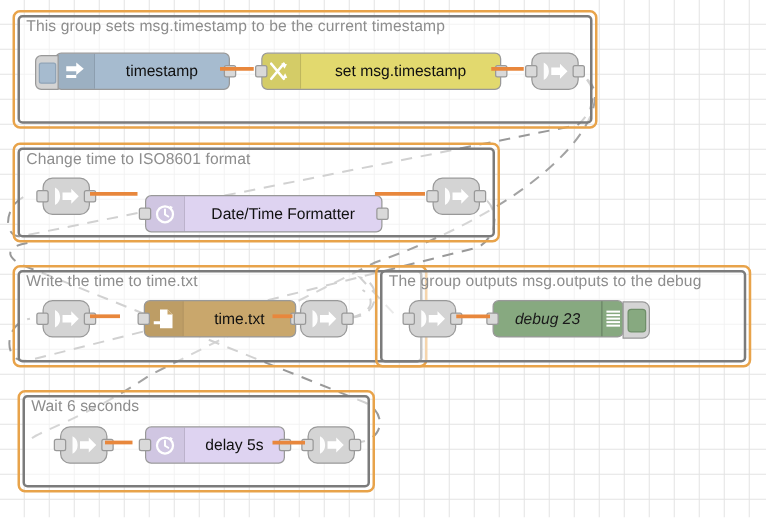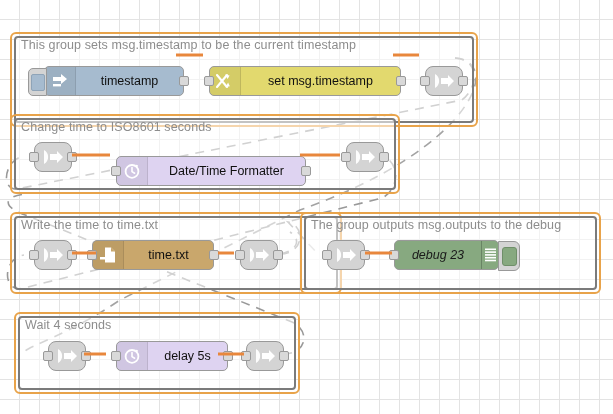--- a/index.html
+++ b/index.html
@@ -130,21 +130,21 @@
 
       <path d="M280,254 C304,254 306,226 288,222 L318,254" stroke-dasharray="9,7"></path>
       <path d="M280,254 C300,250 300,238 290,232" stroke-dasharray="9,7"></path>
 
       <path d="M283,354 C308,354 310,330 292,322 L28,216 C2,208 2,196 26,194" stroke-dasharray="9,7"></path>
 
       <path d="M455,58 C505,62 470,150 300,210 L120,300 C70,334 28,346 24,352" stroke-dasharray="9,7" opacity="0.9"></path>
     </g>
   </svg>
 
-  <div class="group" style="left:10px;top:8px;width:468px;height:95px;margin-top:24px;">
+  <div class="group" style="left:10px;top:8px;width:468px;height:95px;">
     <div class="group-inner"></div>
     <div class="group-label">This group sets msg.timestamp to be the current timestamp</div>
 
     <div class="node change" style="left:197px;top:32px;width:192px;">
       <div class="nicon">
         <svg class="gl" width="18" height="18" viewBox="0 0 18 18">
           <path d="M1 3 L11 15 M1 15 L11 3" stroke="#ffffff" stroke-width="2.1" fill="none" stroke-linecap="round"></path>
           <path d="M9 2.6 L13.6 3.4 L11.6 7" fill="#ffffff"></path>
           <path d="M9.4 15.2 L13.8 14.2 L12.1 10.6" fill="#ffffff"></path>
         </svg>
@@ -175,21 +175,21 @@
           <path d="M8 6h7v-3l6 6-6 6v-3H8z" fill="#ffffff"></path>
         </svg>
       </div>
       <div class="port in"></div>
       <div class="port out"></div>
     </div>
   </div>
 
   <div class="group" style="left:10px;top:114px;width:390px;height:80px;">
     <div class="group-inner"></div>
-    <div class="group-label">Change time to ISO8601 seconds</div>
+    <div class="group-label">Change time to ISO8601 format</div>
 
     <div class="node link" style="left:22px;top:26px;">
       <div class="nicon">
         <svg class="gl" width="22" height="18" viewBox="0 0 22 18">
           <path d="M2 2 a8 8 0 0 1 0 14 z" fill="#ffffff" opacity="0.95"></path>
           <path d="M8 6h7v-3l6 6-6 6v-3H8z" fill="#ffffff"></path>
         </svg>
       </div>
       <div class="port in"></div>
       <div class="port out"></div>
@@ -228,21 +228,21 @@
       <div class="nicon">
         <svg class="gl" width="22" height="18" viewBox="0 0 22 18">
           <path d="M2 2 a8 8 0 0 1 0 14 z" fill="#ffffff" opacity="0.95"></path>
           <path d="M8 6h7v-3l6 6-6 6v-3H8z" fill="#ffffff"></path>
         </svg>
       </div>
       <div class="port in"></div>
       <div class="port out"></div>
     </div>
 
-    <div class="node file" style="left:80px;top:26px;width:122px;">
+    <div class="node file" style="left:103px;top:26px;width:122px;">
       <div class="nicon">
         <svg class="gl" width="18" height="18" viewBox="0 0 18 18">
           <path d="M6 1.5h6l4 4v11H6z" fill="#ffffff"></path>
           <path d="M12 1.5v4h4z" fill="#c9a76c"></path>
           <path d="M1 11h6v-2.4l4 3.6-4 3.6V13.4H1z" fill="#ffffff"></path>
         </svg>
       </div>
       <div class="nlabel">time.txt</div>
       <div class="port in"></div>
       <div class="port out"></div>
@@ -290,21 +290,21 @@
       </div>
       <div class="dbg-toggle">
           <i></i>
         </div>
       <div class="port in"></div>
     </div>
   </div>
 
   <div class="group" style="left:14px;top:312px;width:286px;height:82px;">
     <div class="group-inner"></div>
-    <div class="group-label">Wait 4 seconds</div>
+    <div class="group-label">Wait 6 seconds</div>
 
     <div class="node link" style="left:32px;top:27px;">
       <div class="nicon">
         <svg class="gl" width="22" height="18" viewBox="0 0 22 18">
           <path d="M2 2 a8 8 0 0 1 0 14 z" fill="#ffffff" opacity="0.95"></path>
           <path d="M8 6h7v-3l6 6-6 6v-3H8z" fill="#ffffff"></path>
         </svg>
       </div>
       <div class="port in"></div>
       <div class="port out"></div>

